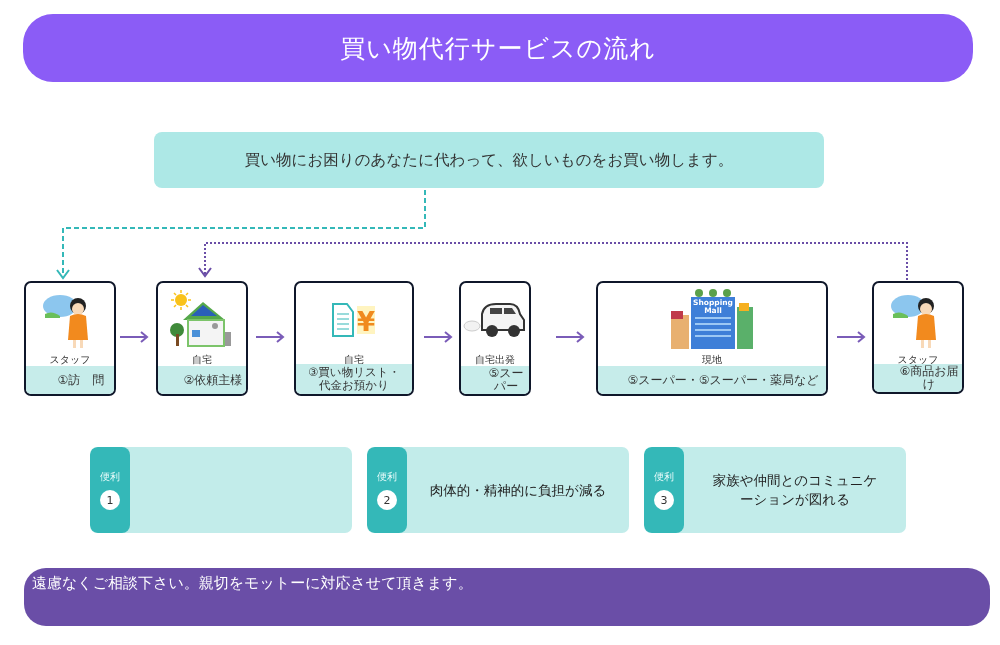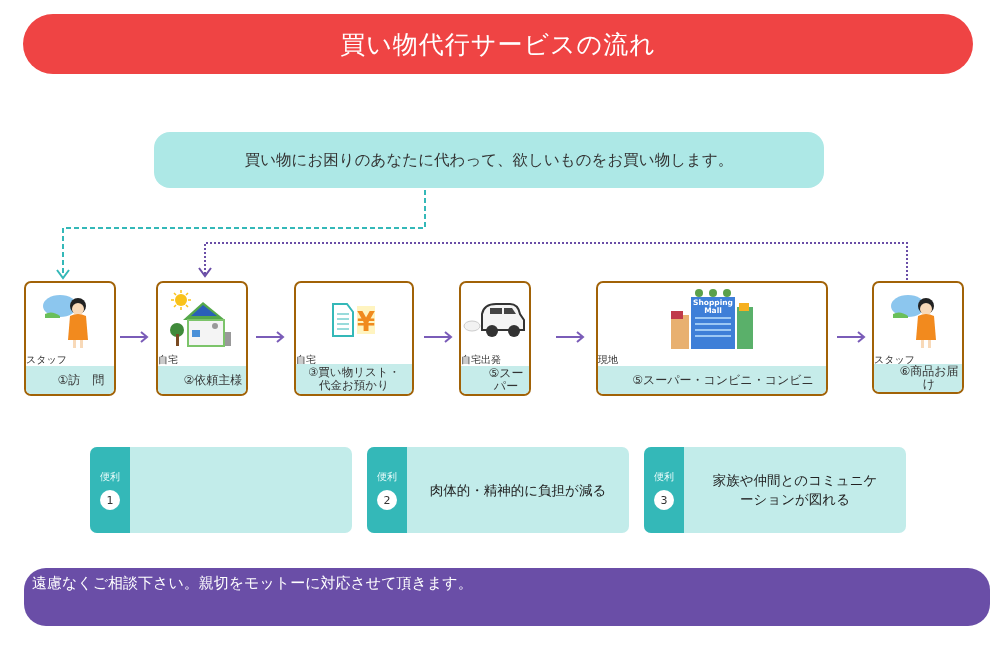--- a/index.html
+++ b/index.html
@@ -1,56 +1,56 @@
 <!DOCTYPE html>
 <html><head>
 <meta charset="utf-8">
 <style>
   * { box-sizing: border-box; margin: 0; padding: 0; }
   html, body { width: 1000px; height: 645px; background: #ffffff; overflow: hidden; }
   body { position: relative; font-family: "DejaVu Sans", "Liberation Sans", sans-serif; color: #333; }
 
   .title-bar {
-    position: absolute; left: 23px; top: 14px; width: 950px; height: 60px;
-    background: #ef4444; border-radius: 30px;
+    position: absolute; left: 23px; top: 14px; width: 950px; height: 68px;
+    background: #8b5cf6; border-radius: 30px;
     display: flex; align-items: center; justify-content: center;
     color: #fff; font-size: 25px; letter-spacing: 1px;
   }
 
   .intro-box {
     position: absolute; left: 154px; top: 132px; width: 670px; height: 56px;
-    background: #ade8e6; border-radius: 16px;
+    background: #ade8e6; border-radius: 8px;
     display: flex; align-items: center; justify-content: center;
     font-size: 15.5px; color: #333;
   }
 
   svg.connectors { position: absolute; left: 0; top: 0; width: 1000px; height: 645px; pointer-events: none; }
 
   .step {
     position: absolute; top: 281px; height: 115px;
-    border: 2px solid #a16207; border-radius: 7px; background: #fff; overflow: hidden;
+    border: 2px solid #0f172a; border-radius: 7px; background: #fff; overflow: hidden;
   }
   .step .pic { position: absolute; left: 0; right: 0; top: 6px; height: 62px; display: flex; justify-content: center; align-items: center; }
-  .step .place { position: absolute; left: 0; right: 0; top: 70px; font-size: 10px; color: #333; }
+  .step .place { position: absolute; left: 0; right: 0; top: 70px; text-align: center; font-size: 10px; color: #333; }
   .step .label {
     position: absolute; left: 0; right: 0; bottom: 0; height: 28px;
     background: #c6ecea; display: flex; align-items: center; justify-content: center;
     font-size: 12px; color: #333; text-align: center; line-height: 13px; padding-left: 22px;
   }
   .step .label.two-line { height: 30px; font-size: 11.5px; }
 
   .arrow { position: absolute; top: 330px; height: 14px; }
 
   .benefit {
     position: absolute; top: 447px; height: 86px; border-radius: 7px; overflow: hidden;
     background: #c2ecea; display: flex;
   }
   .benefit .tag {
     width: 40px; height: 100%; background: #34b8b8;
-    display: flex; flex-direction: column; align-items: center; justify-content: center; gap: 6px;
+    display: flex; flex-direction: column; align-items: center; justify-content: center; gap: 6px; border-radius: 8px;
   }
   .benefit .tag .kind { color: #e8fbfa; font-size: 10px; }
   .benefit .tag .num {
     width: 20px; height: 20px; border-radius: 50%; background: #fff; color: #333;
     font-size: 11px; display: flex; align-items: center; justify-content: center;
   }
   .benefit .text {
     flex: 1; display: flex; align-items: center; justify-content: center;
     font-size: 13.5px; color: #222; text-align: center; line-height: 19px; padding: 0 8px;
   }
@@ -170,21 +170,21 @@
         <rect x="26" y="28" width="36" height="2"></rect>
         <rect x="26" y="34" width="36" height="2"></rect>
         <rect x="26" y="40" width="36" height="2"></rect>
         <rect x="26" y="46" width="36" height="2"></rect>
       </g>
       <rect x="68" y="18" width="16" height="42" fill="#5ab06a"></rect>
       <rect x="70" y="14" width="10" height="8" fill="#f6b020"></rect>
     </svg>
   </div>
   <div class="place">現地</div>
-  <div class="label">⑤スーパー・コンビニ・コンビニ</div>
+  <div class="label">⑤スーパー・⑤スーパー・薬局など</div>
 </div>
 
 <svg class="arrow" style="left:837px; width:30px;" viewBox="0 0 30 14">
   <path d="M0 7 H27 M21 2 L27 7 L21 12" fill="none" stroke="#7a5cb8" stroke-width="2"></path>
 </svg>
 
 <div class="step" style="left:872px; width:92px; height:113px;">
   <div class="pic">
     <svg width="60" height="60" viewBox="0 0 60 60">
       <ellipse cx="20" cy="16" rx="17" ry="11" fill="#8cc6ee"></ellipse>

